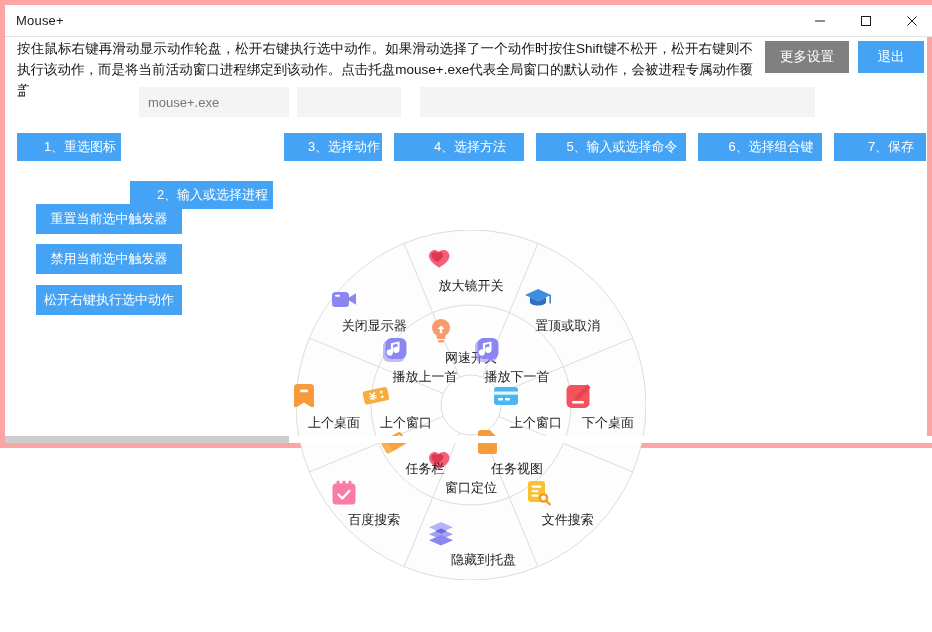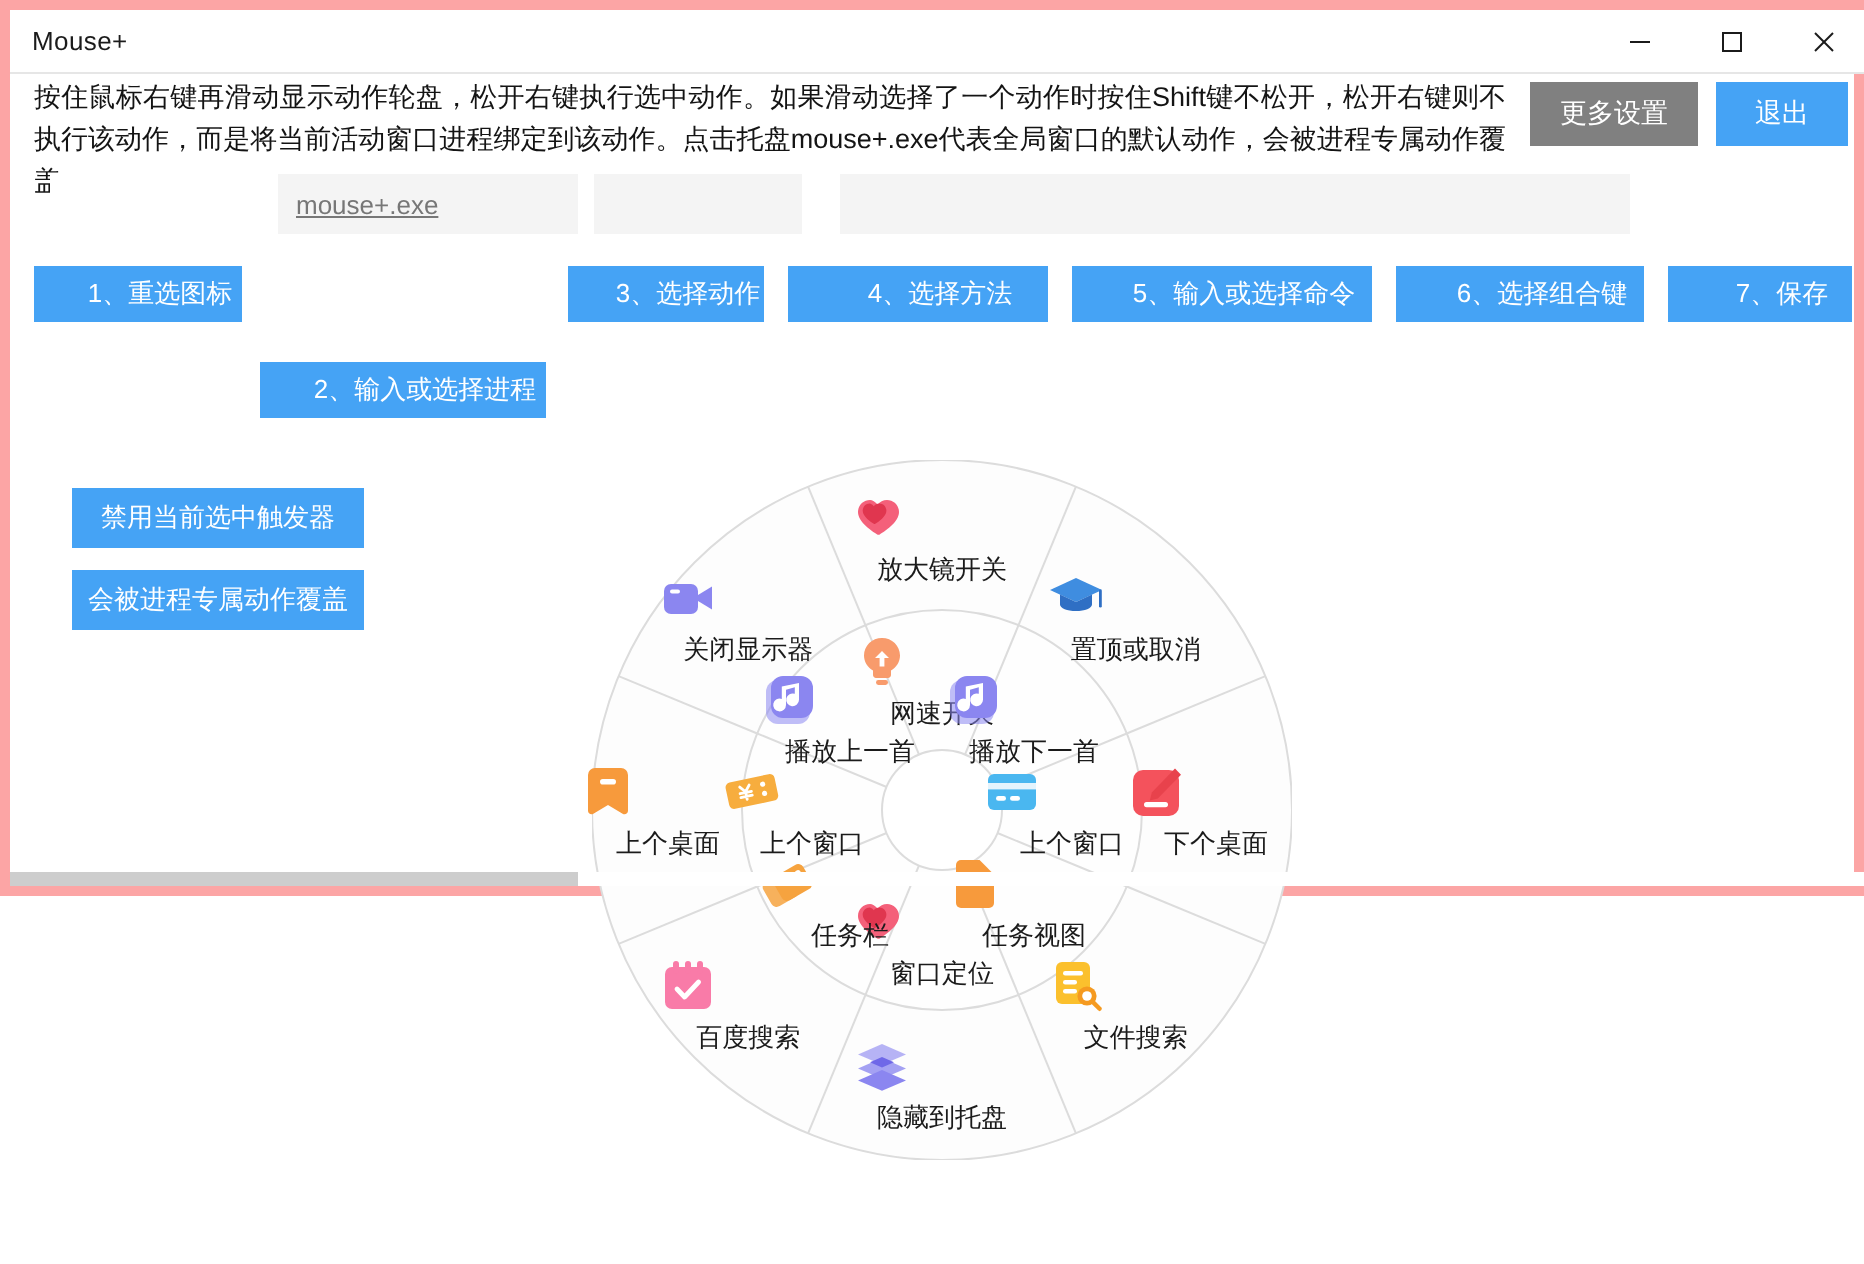--- a/index.html
+++ b/index.html
@@ -45,21 +45,21 @@
   .exit-btn{
     position:absolute;left:853px;top:36px;width:66px;height:32px;
     background:#45a3f5;color:#ffffff;border:none;font-size:13.5px;
     font-family:inherit;cursor:pointer;
   }
 
   
   .field{
     position:absolute;top:82px;height:30px;background:#f4f4f4;border:none;
     font-family:inherit;font-size:13px;color:#777;padding:0 9px;
-    box-sizing:border-box;outline:none;text-decoration:underline;
+    box-sizing:border-box;outline:none;
   }
   .field.blank{background:#ffffff;}
   .f-icon  {left:20px;  width:110px;}
   .f-proc  {left:134px; width:150px;}
   .f-action{left:292px; width:104px;}
   .f-cmd   {left:415px; width:395px;}
   .f-combo {left:830px; width:90px;background:#f4f4f4;color:#111;
             border:1px solid #e3e3e3;}
 
   
@@ -147,22 +147,23 @@
   <input class="field f-cmd" value="" style="">
 
   <button class="step s1">1、重选图标</button>
   <button class="step s2">2、输入或选择进程</button>
   <button class="step s3">3、选择动作</button>
   <button class="step s4">4、选择方法</button>
   <button class="step s5">5、输入或选择命令</button>
   <button class="step s6">6、选择组合键</button>
   <button class="step s7">7、保存</button>
 
+  <button class="side-btn sb1">重置当前选中触发器</button>
   <button class="side-btn sb2">禁用当前选中触发器</button>
-  <button class="side-btn sb3">会被进程专属动作覆盖</button>
+  <button class="side-btn sb3">松开右键执行选中动作</button>
 
   <div class="wheel-wrap">
     <svg id="wheel-svg" width="350" height="350" viewBox="0 0 350 350">
         <circle cx="175" cy="175" r="175" fill="#fdfdfd" stroke="#dcdcdc" stroke-width="1"></circle>
         <circle cx="175" cy="175" r="100" fill="#fefefe" stroke="#dcdcdc" stroke-width="1"></circle>
         <circle cx="175" cy="175" r="30" fill="#ffffff" stroke="#dcdcdc" stroke-width="1"></circle>
         <line x1="267.3879532511287" y1="136.73165676349103" x2="336.6789181894752" y2="108.03039933610928" stroke="#dcdcdc" stroke-width="1"></line>
         <line x1="267.3879532511287" y1="213.26834323650897" x2="336.6789181894752" y2="241.96960066389073" stroke="#dcdcdc" stroke-width="1"></line>
         <line x1="213.268343236509" y1="267.3879532511287" x2="241.96960066389073" y2="336.6789181894752" stroke="#dcdcdc" stroke-width="1"></line>
         <line x1="136.73165676349103" y1="267.3879532511287" x2="108.0303993361093" y2="336.6789181894752" stroke="#dcdcdc" stroke-width="1"></line>
@@ -264,21 +265,21 @@
             <svg width="30" height="30" viewBox="0 0 30 30">
               <rect x="5" y="3" width="17" height="21" rx="3" fill="#fbc02d"></rect>
               <rect x="8.5" y="7.5" width="10" height="2.2" rx="1.1" fill="#fff"></rect>
               <rect x="8.5" y="12" width="7" height="2.2" rx="1.1" fill="#fff"></rect>
               <rect x="8.5" y="16.5" width="7" height="2.2" rx="1.1" fill="#fff"></rect>
               <circle cx="20.5" cy="20" r="4.8" fill="#f59a20"></circle>
               <circle cx="20.5" cy="20" r="2.4" fill="#fff"></circle>
               <path d="M23.6 23.2l3.2 3.2" stroke="#f59a20" stroke-width="2.2" stroke-linecap="round"></path>
             </svg>
           </span><span class="lbl">文件搜索</span></div>
-        <div class="wheel-item" style="left: 175px; top: 288px;"><span class="ico">
+        <div class="wheel-item" style="left: 175px; top: 288px; text-align: right;"><span class="ico">
             <svg width="30" height="30" viewBox="0 0 30 30">
               <path d="M15 4l12 5.2-12 5.2L3 9.2z" fill="#8b86f0" opacity=".62"></path>
               <path d="M15 11l12 5.2L15 21.4 3 16.2z" fill="#8b86f0" opacity=".78"></path>
               <path d="M15 17l12 5.2L15 27.4 3 22.2z" fill="#8b86f0"></path>
               <path d="M15 10.5l6 2.6-6 2.6-6-2.6z" fill="#6f68e8"></path>
             </svg>
           </span><span class="lbl">隐藏到托盘</span></div>
         <div class="wheel-item" style="left: 78.1264px; top: 247.874px;"><span class="ico">
             <svg width="30" height="30" viewBox="0 0 30 30">
               <rect x="3.5" y="5.5" width="23" height="21" rx="3.5" fill="#f97ba8"></rect>

